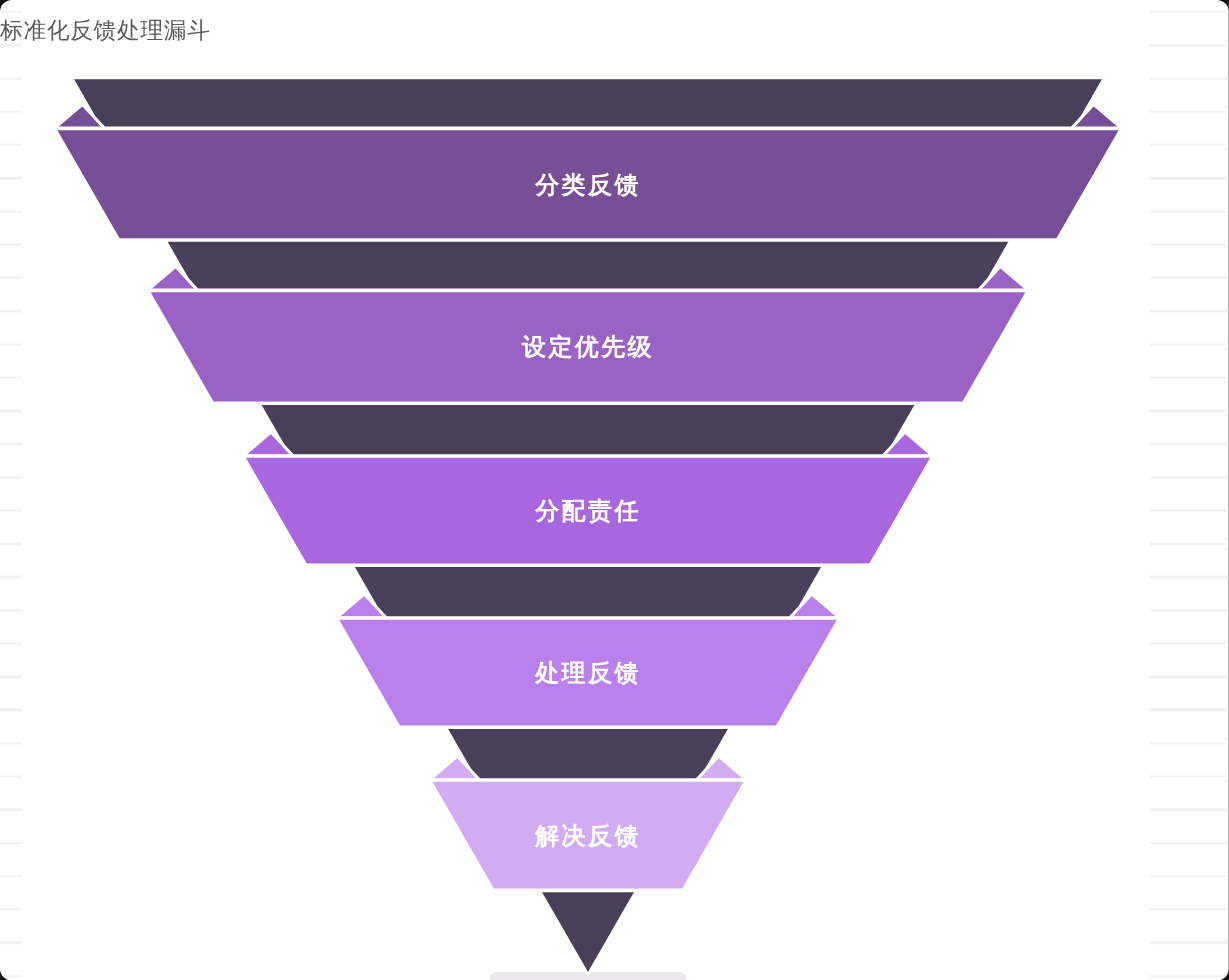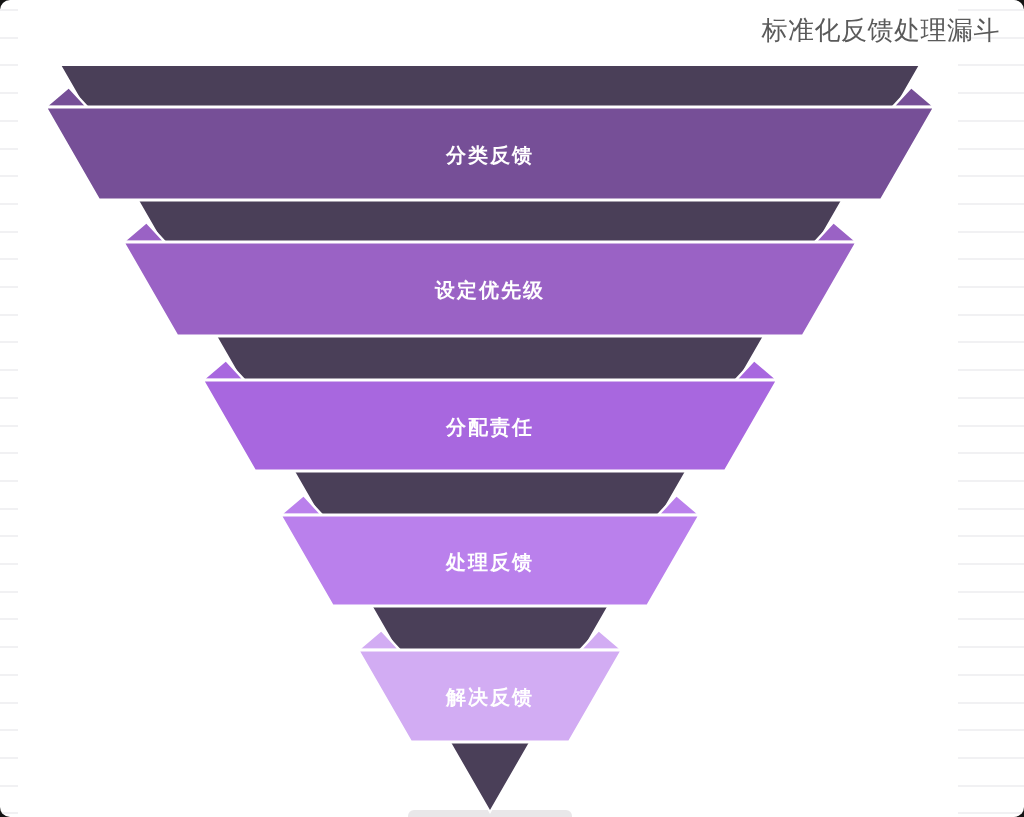--- a/index.html
+++ b/index.html
@@ -21,22 +21,22 @@
     bottom: 0;
     pointer-events: none;
   }
   .ruled-left  { left: 0;     width: 18px; }
   .ruled-right { left: 958px; right: 0;    }
   .chart-title {
     position: absolute;
     top: 13px;
     left: 0;
     width: 1000px;
-    text-align: right;
-    font-size: 26px;
+    text-align: left;
+    font-size: 19px;
     font-weight: 400;
     letter-spacing: 0.5px;
   }
   svg.funnel-svg {
     position: absolute;
     left: 0;
     top: 0;
   }
   .stage-label {
     font-family: "Liberation Sans", "DejaVu Sans", sans-serif;

